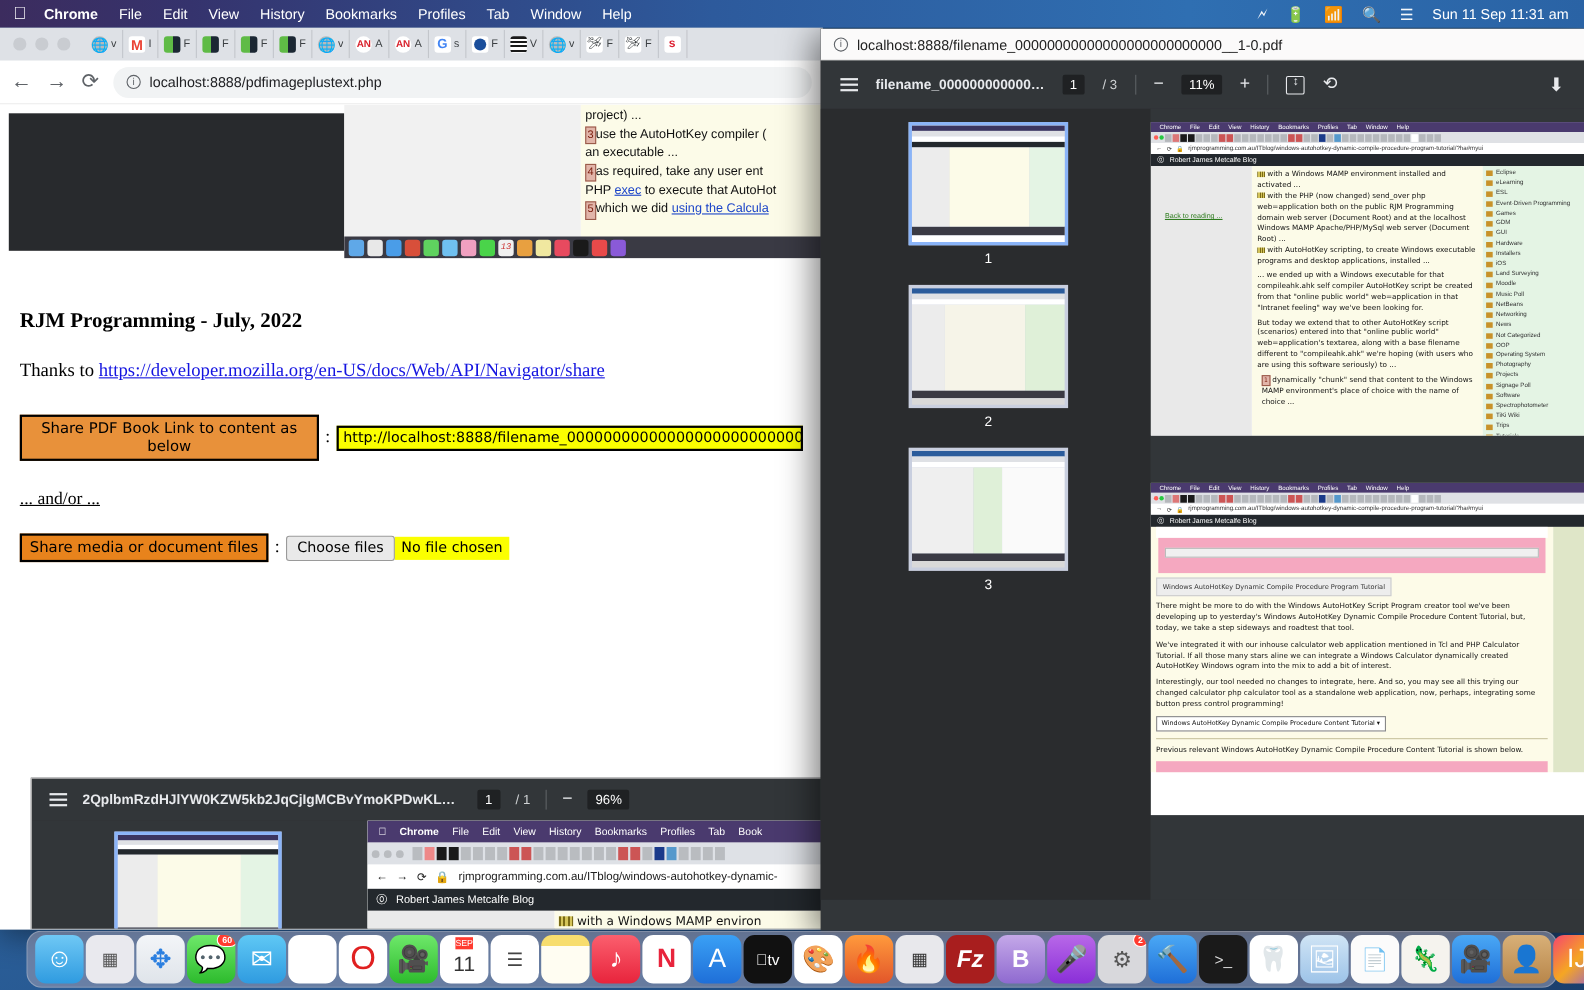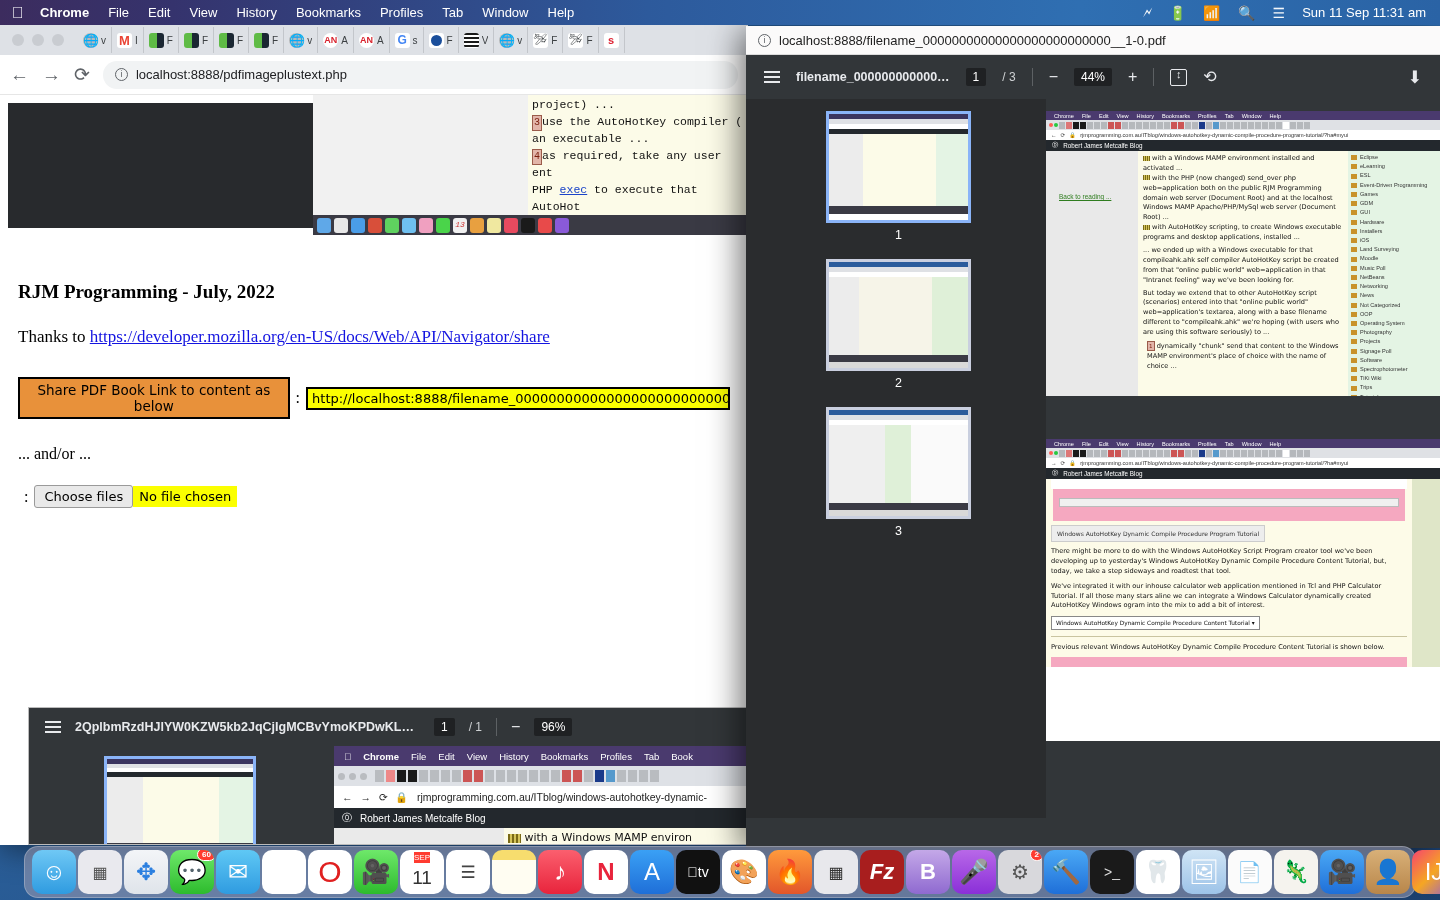--- a/index.html
+++ b/index.html
@@ -89,21 +89,21 @@
   
   .chrome-page { position: relative; height: 750px; background: #fff; overflow: hidden; }
 
   
   .top-strip { position: relative; height: 140px; overflow: hidden; background: #fff; }
   .ts-dark { position: absolute; left: 8px; top: 8px; width: 305px; height: 125px; background: #282a2d; }
   .ts-grey { position: absolute; left: 313px; top: 0; width: 215px; height: 140px; background: #f1f1f1; }
   .ts-doc {
     position: absolute; left: 528px; top: 0; width: 220px; height: 133px;
     background: #fcfbe8; font-size: 11.5px; color: #111; line-height: 1.45;
-    padding: 2px 4px 0 4px; font-family: Liberation Mono, monospace;
+    padding: 2px 4px 0 4px; font-family: Liberation Sans, sans-serif;
   }
   .ts-doc a { color: #1b44c8; }
   .numbox { display: inline-block; background: #e2b5a9; border: 1px solid #9b5b4a;
             color: #7a1d0c; font-size: 10px; padding: 0 1px; }
   .ts-dockstrip { position: absolute; left: 313px; bottom: 0; width: 435px; height: 20px;
                   background: #3a3a44; display: flex; align-items: center; gap: 3px; padding: 0 4px; }
   .ts-dockstrip i { width: 14px; height: 15px; border-radius: 3px; display: block; font-family: Liberation Mono, monospace; }
 
   
   .wspage { position: relative; background: #fff; padding: 24px 18px 0 18px; height: 348px; }
@@ -116,21 +116,21 @@
     background: #e8913a; border: 2px solid #000; color: #000;
     font-size: 13.5px; padding: 3px 7px; font-family: "DejaVu Sans", sans-serif;
   }
   .btn-orange.deep { background: #e8831c; }
   .colon { font-family: "Liberation Serif", serif; font-size: 16px; padding: 0 6px; }
   .urlfield {
     background: #fbff00; border: 2px solid #000; color: #000;
     font-size: 13px; padding: 2px 4px; white-space: nowrap; overflow: hidden;
     width: 462px; font-family: "DejaVu Sans", sans-serif;
   }
-  .andor { font-family: "Liberation Serif", serif; font-size: 16px; margin-top: 26px; }
+  .andor { font-family: "Liberation Serif", serif; font-size: 16px; margin-top: 26px; text-decoration: underline; }
   .row2 { margin-top: 22px; display: flex; align-items: center; }
   .choose-btn {
     background: #e9e9e9; border: 1px solid #9a9a9a; border-radius: 3px;
     font-size: 13px; padding: 3px 9px; font-family: "DejaVu Sans", sans-serif;
   }
   .nofile { background: #fbff00; font-size: 13px; padding: 3px 6px; font-family: "DejaVu Sans", sans-serif; }
   .btn-green {
     margin-top: 32px; display: inline-block;
     background: #93f58f; border: 2px solid #000; color: #000;
     font-size: 13.5px; padding: 3px 7px; font-family: "DejaVu Sans", sans-serif;
@@ -421,20 +421,21 @@
 
         <div class="row1">
           <button class="btn-orange">Share PDF Book Link to content as below</button>
           <span class="colon">:</span>
           <div class="urlfield">http://localhost:8888/filename_00000000000000000000000000___1-0.pdf#</div>
         </div>
 
         <div class="andor">... and/or ...</div>
 
         <div class="row2">
+          <button class="btn-orange deep">Share media or document files</button>
           <span class="colon">:</span>
           <button class="choose-btn">Choose files</button>
           <span class="nofile">No file chosen</span>
         </div>
 
       </div>
 
       <div class="emb-pdf">
         <div class="emb-toolbar">
           <span class="hamb">
@@ -545,21 +546,21 @@
       <span class="hamb">
           <i></i>
           <i></i>
           <i></i>
         </span>
       <span class="pdf-title-short">filename_000000000000…</span>
       <span class="pgbox">1</span>
       <span class="pgtot">/ 3</span>
       <span class="vdiv"></span>
       <span class="icn-btn">−</span>
-      <span class="zbox">44%</span>
+      <span class="zbox">11%</span>
       <span class="icn-btn">+</span>
       <span class="vdiv"></span>
       <span class="fitbox"></span>
       <span class="icn-btn">⟲</span>
       <span class="icn-btn dl-ic">⬇</span>
     </div>
 
     <div class="pdf-body">
 
       <div class="pdf-sidebar">
@@ -871,20 +872,21 @@
           </div>
           <div class="p1-main" style="position:relative">
             <div class="p1-doc" style="background:#fdfbe8;padding-top:0">
               <div style="height:10px;background:#fff"></div>
               <div class="p2-pink">
                 <div class="p2-toolbarmini"></div>
               </div>
               <div class="p2-box">Windows AutoHotKey Dynamic Compile Procedure Program Tutorial</div>
               <div style="margin-top:5px">There might be more to do with the Windows AutoHotKey Script Program creator tool we've been developing up to yesterday's Windows AutoHotKey Dynamic Compile Procedure Content Tutorial, but, today, we take a step sideways and roadtest that tool.</div>
               <div style="margin-top:5px">We've integrated it with our inhouse calculator web application mentioned in Tcl and PHP Calculator Tutorial. If all those many stars aline we can integrate a Windows Calculator dynamically created AutoHotKey Windows ogram into the mix to add a bit of interest.</div>
+              <div style="margin-top:5px">Interestingly, our tool needed no changes to integrate, here. And so, you may see all this trying our changed calculator php calculator tool as a standalone web application, now, perhaps, integrating some button press control programming!</div>
               <div style="margin-top:5px">
                 <span class="p2-sel"><span>Windows AutoHotKey Dynamic Compile Procedure Content Tutorial</span> ▾</span>
               </div>
               <hr style="margin:6px 0;border:0;border-top:1px solid #c9c4a0">
               <div>Previous relevant Windows AutoHotKey Dynamic Compile Procedure Content Tutorial is shown below.</div>
               <div style="height:10px;background:#f5a8c0;margin-top:4px"></div>
             </div>
             <div style="width:28px;background:#dfe6c8"></div>
           </div>
 

